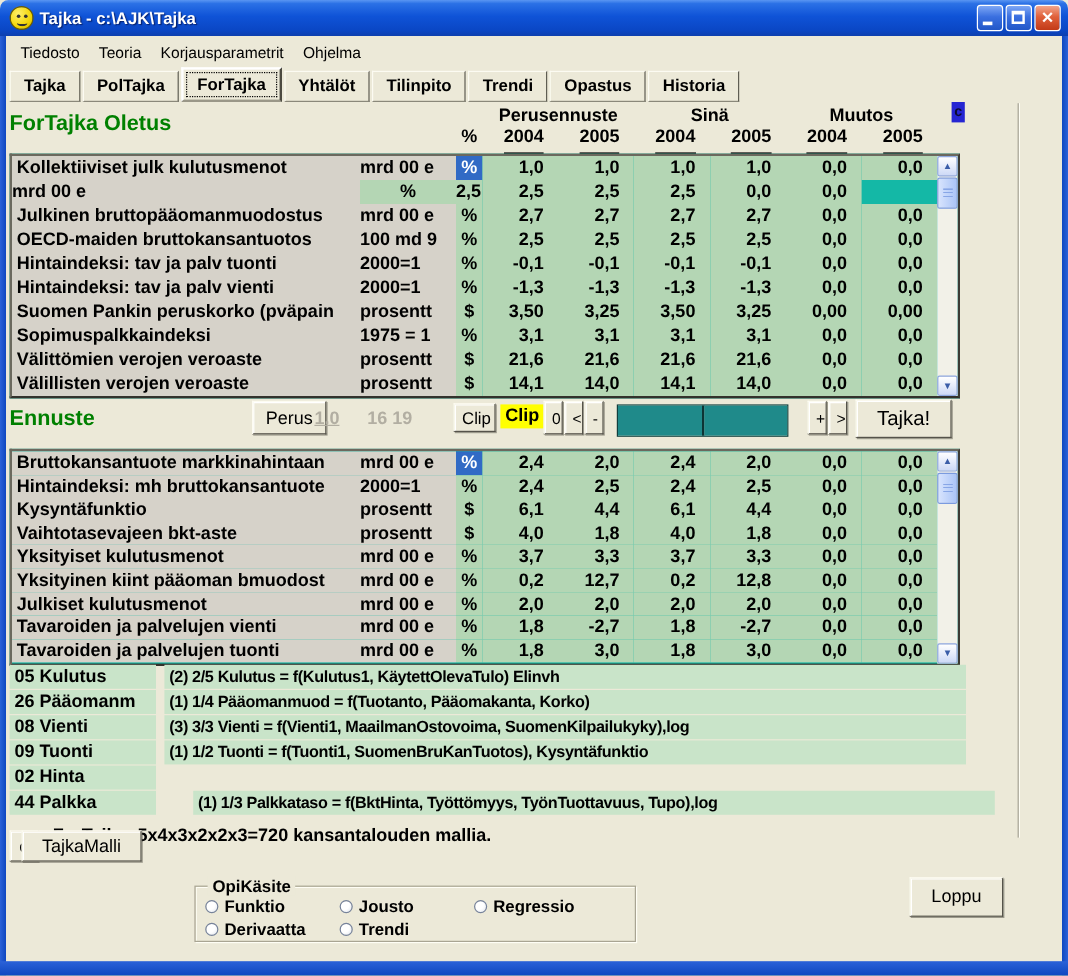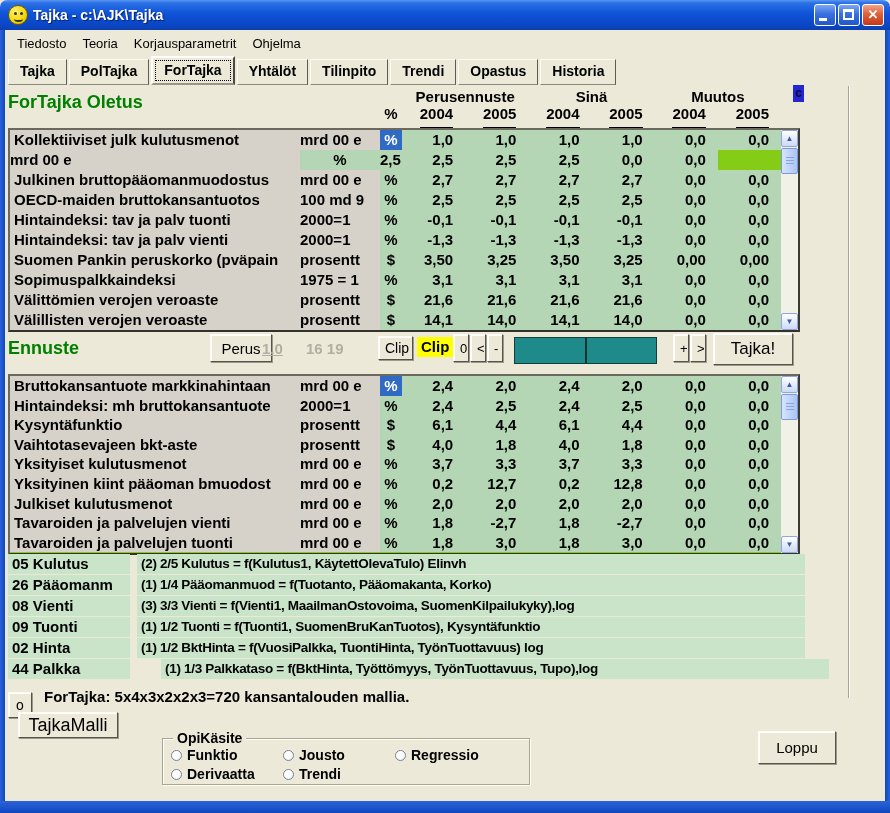--- a/index.html
+++ b/index.html
@@ -41,21 +41,21 @@
   .hrow{position:absolute;left:10px;top:105px;width:771px;display:grid;
     grid-template-columns:290px 80px 22px repeat(6,1fr);font-weight:bold;font-size:15px;height:21px;}
   .h-pct{grid-column:3;text-align:center;}
   .h-year{text-align:right;padding-right:12px;}
   .h-year span{display:inline-block;border-bottom:2px solid #000;padding-bottom:5px;}
   .badge-c{position:absolute;left:793px;top:85px;width:11px;height:17px;background:#2525d2;
     color:#0b0b2e;font-weight:bold;font-size:12px;text-align:center;line-height:16px;}
   .groove{position:absolute;left:848px;top:86px;width:2px;height:612px;
     border-left:1px solid #a7a396;border-right:1px solid #fffef4;}
   
-  .tpanel{position:absolute;left:8px;width:792px;background:#84cc16;
+  .tpanel{position:absolute;left:8px;width:792px;background:#14b8a6;
     border:2px solid;border-color:#6b695e #3c3b34 #33322c #6b695e;}
   .rows{position:absolute;left:0;top:0;right:17px;bottom:0;overflow:hidden;}
   .trow{display:grid;grid-template-columns:290px 80px 22px repeat(6,1fr);height:20px;line-height:20px;
     font-weight:bold;font-size:15px;white-space:nowrap;}
   .t2 .trow{height:19.6px;line-height:19.6px;}
   .c-label{background:#d6d2c9;padding-left:4px;overflow:hidden;}
   .c-unit{background:#d6d2c9;overflow:hidden;}
   .c-sym{background:#b4d6b4;text-align:center;}
   .c-sym.sel{background:#316ac5;color:#fff;}
   .c-val{background:#b4d6b4;text-align:right;padding-right:12px;}
@@ -407,32 +407,31 @@
       <div class="eqrow" style="top: 596px;">
         <span class="eq-name">08 Vienti</span>
         <span class="eq-formula">(3) 3/3 Vienti = f(Vienti1, MaailmanOstovoima, SuomenKilpailukyky),log</span>
       </div>
       <div class="eqrow" style="top: 617px;">
         <span class="eq-name">09 Tuonti</span>
         <span class="eq-formula">(1) 1/2 Tuonti = f(Tuonti1, SuomenBruKanTuotos), Kysyntäfunktio</span>
       </div>
       <div class="eqrow" style="top: 638px;">
         <span class="eq-name">02 Hinta</span>
-        <span class="eq-formula">(1) 1/2 BktHinta = f(VuosiPalkka, TuontiHinta, TyönTuottavuus) log</span>
       </div>
       <div class="eqrow" style="top: 659px; gap: 24px;">
         <span class="eq-name">44 Palkka</span>
         <span class="eq-formula">(1) 1/3 Palkkataso = f(BktHinta, Työttömyys, TyönTuottavuus, Tupo),log</span>
       </div>
     </div>
 
   <button class="btn" style="left:8px;top:692px;width:24px;height:26px;font-size:14px;">o</button>
   <div class="model-text">ForTajka: 5x4x3x2x2x3=720 kansantalouden mallia.</div>
 
-  <button class="btn" style="left:18px;top:712px;width:100px;height:26px;font-size:18px;">TajkaMalli</button>
+  <button class="btn" style="left:18px;top:692px;width:100px;height:26px;font-size:15px;">TajkaMalli</button>
   <div class="groupbox">
     <span class="gb-title">OpiKäsite</span>
     <div class="radio-row" style="top:8px;">
         <span class="radio-item">
           <span class="radio-circle"></span>
           <span>Funktio</span>
         </span>
         <span class="radio-item">
           <span class="radio-circle"></span>
           <span>Jousto</span>

